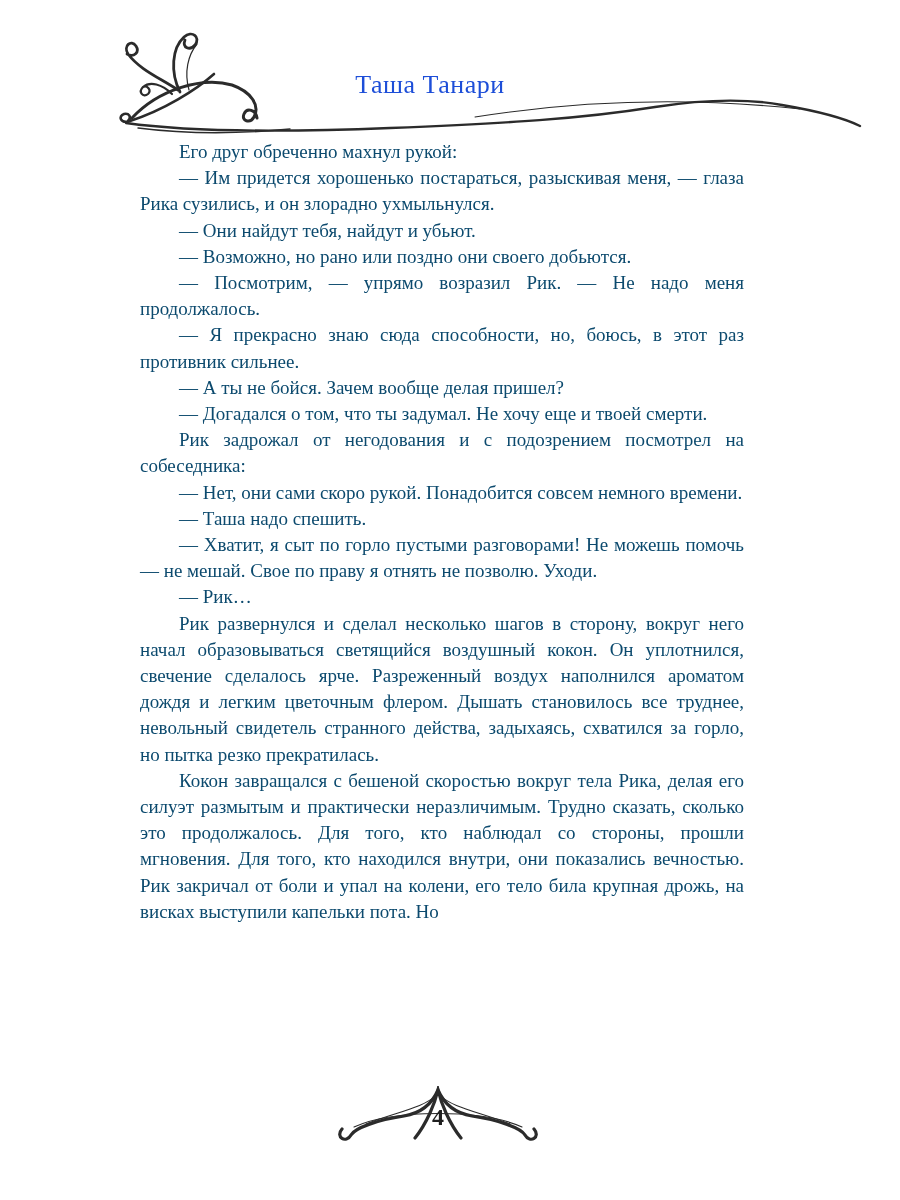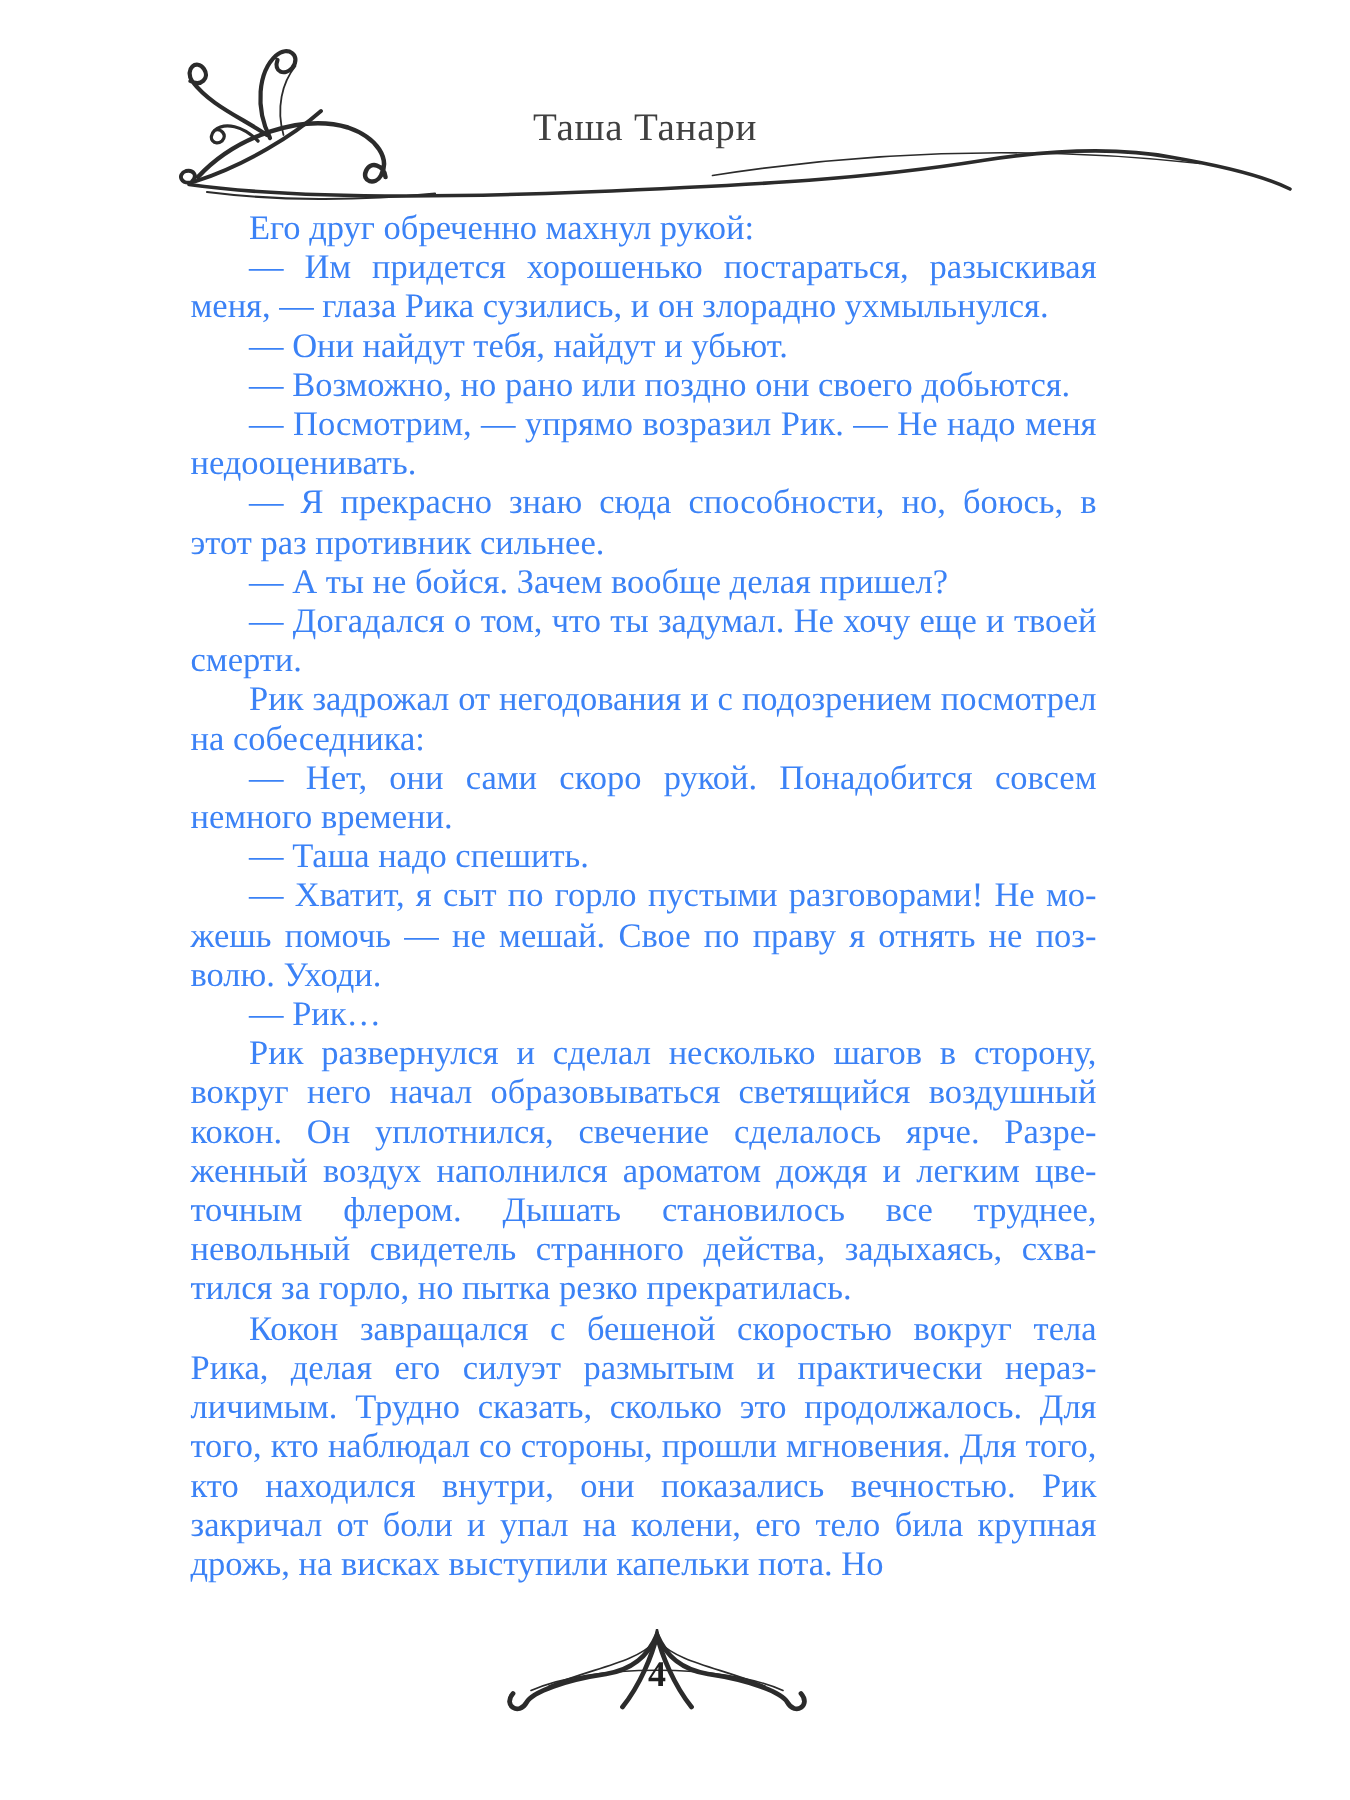--- a/index.html
+++ b/index.html
@@ -20,30 +20,30 @@
     width: 760px; height: 110px;
   }
   .author-title {
     position: absolute;
     left: 128px; top: 72px;
     width: 604px;
     text-align: center;
     font-size: 26px;
     line-height: 26px;
     letter-spacing: 0.5px;
-    color: #404040;
+    color: #1d4ed8;
   }
   .body-text {
     position: absolute;
-    left: 127px; top: 139px;
+    left: 140px; top: 139px;
     width: 604px;
-    font-size: 23px;
+    font-size: 19px;
     line-height: 26.2px;
     text-align: justify;
-    color: #3b82f6;
+    color: #0c4a6e;
     -webkit-hyphens: manual;
     hyphens: manual;
   }
   .para {
     margin: 0;
     text-indent: 39px;
   }
   .footer-ornament {
     position: absolute;
     left: 332px; top: 1086px;
@@ -82,21 +82,21 @@
     <path d="M28 100 C75 106 130 106 180 101" stroke-width="1.4"></path>
   </svg>
 
   <div class="author-title">Таша Танари</div>
 
   <div class="body-text">
       <p class="para">Его друг обреченно махнул рукой:</p>
       <p class="para">— Им придется хорошенько постараться, разыскивая меня, — глаза Рика сузились, и он злорадно ухмыльнулся.</p>
       <p class="para">— Они найдут тебя, найдут и убьют.</p>
       <p class="para">— Возможно, но рано или поздно они своего добьются.</p>
-      <p class="para">— Посмотрим, — упрямо возразил Рик. — Не надо меня недооценивать.</p>
+      <p class="para">— Посмотрим, — упрямо возразил Рик. — Не надо меня продолжалось.</p>
       <p class="para">— Я прекрасно знаю сюда способности, но, боюсь, в этот раз противник сильнее.</p>
       <p class="para">— А ты не бойся. Зачем вообще делая пришел?</p>
       <p class="para">— Догадался о том, что ты задумал. Не хочу еще и твоей смерти.</p>
       <p class="para">Рик задрожал от негодования и с подозрением посмот­рел на собеседника:</p>
       <p class="para">— Нет, они сами скоро рукой. Понадобится совсем немного времени.</p>
       <p class="para">— Таша надо спешить.</p>
       <p class="para">— Хватит, я сыт по горло пустыми разговорами! Не мо­жешь помочь — не мешай. Свое по праву я отнять не поз­волю. Уходи.</p>
       <p class="para">— Рик…</p>
       <p class="para">Рик развернулся и сделал несколько шагов в сторону, вокруг него начал образовываться светящийся воздушный кокон. Он уплотнился, свечение сделалось ярче. Разре­женный воздух наполнился ароматом дождя и легким цве­точным флером. Дышать становилось все труднее, невольный свидетель странного действа, задыхаясь, схва­тился за горло, но пытка резко прекратилась.</p>
       <p class="para">Кокон завращался с бешеной скоростью вокруг тела Рика, делая его силуэт размытым и практически нераз­личимым. Трудно сказать, сколько это продолжалось. Для того, кто наблюдал со стороны, прошли мгновения. Для того, кто находился внутри, они показались вечностью. Рик закричал от боли и упал на колени, его тело била крупная дрожь, на висках выступили капельки пота. Но</p>

